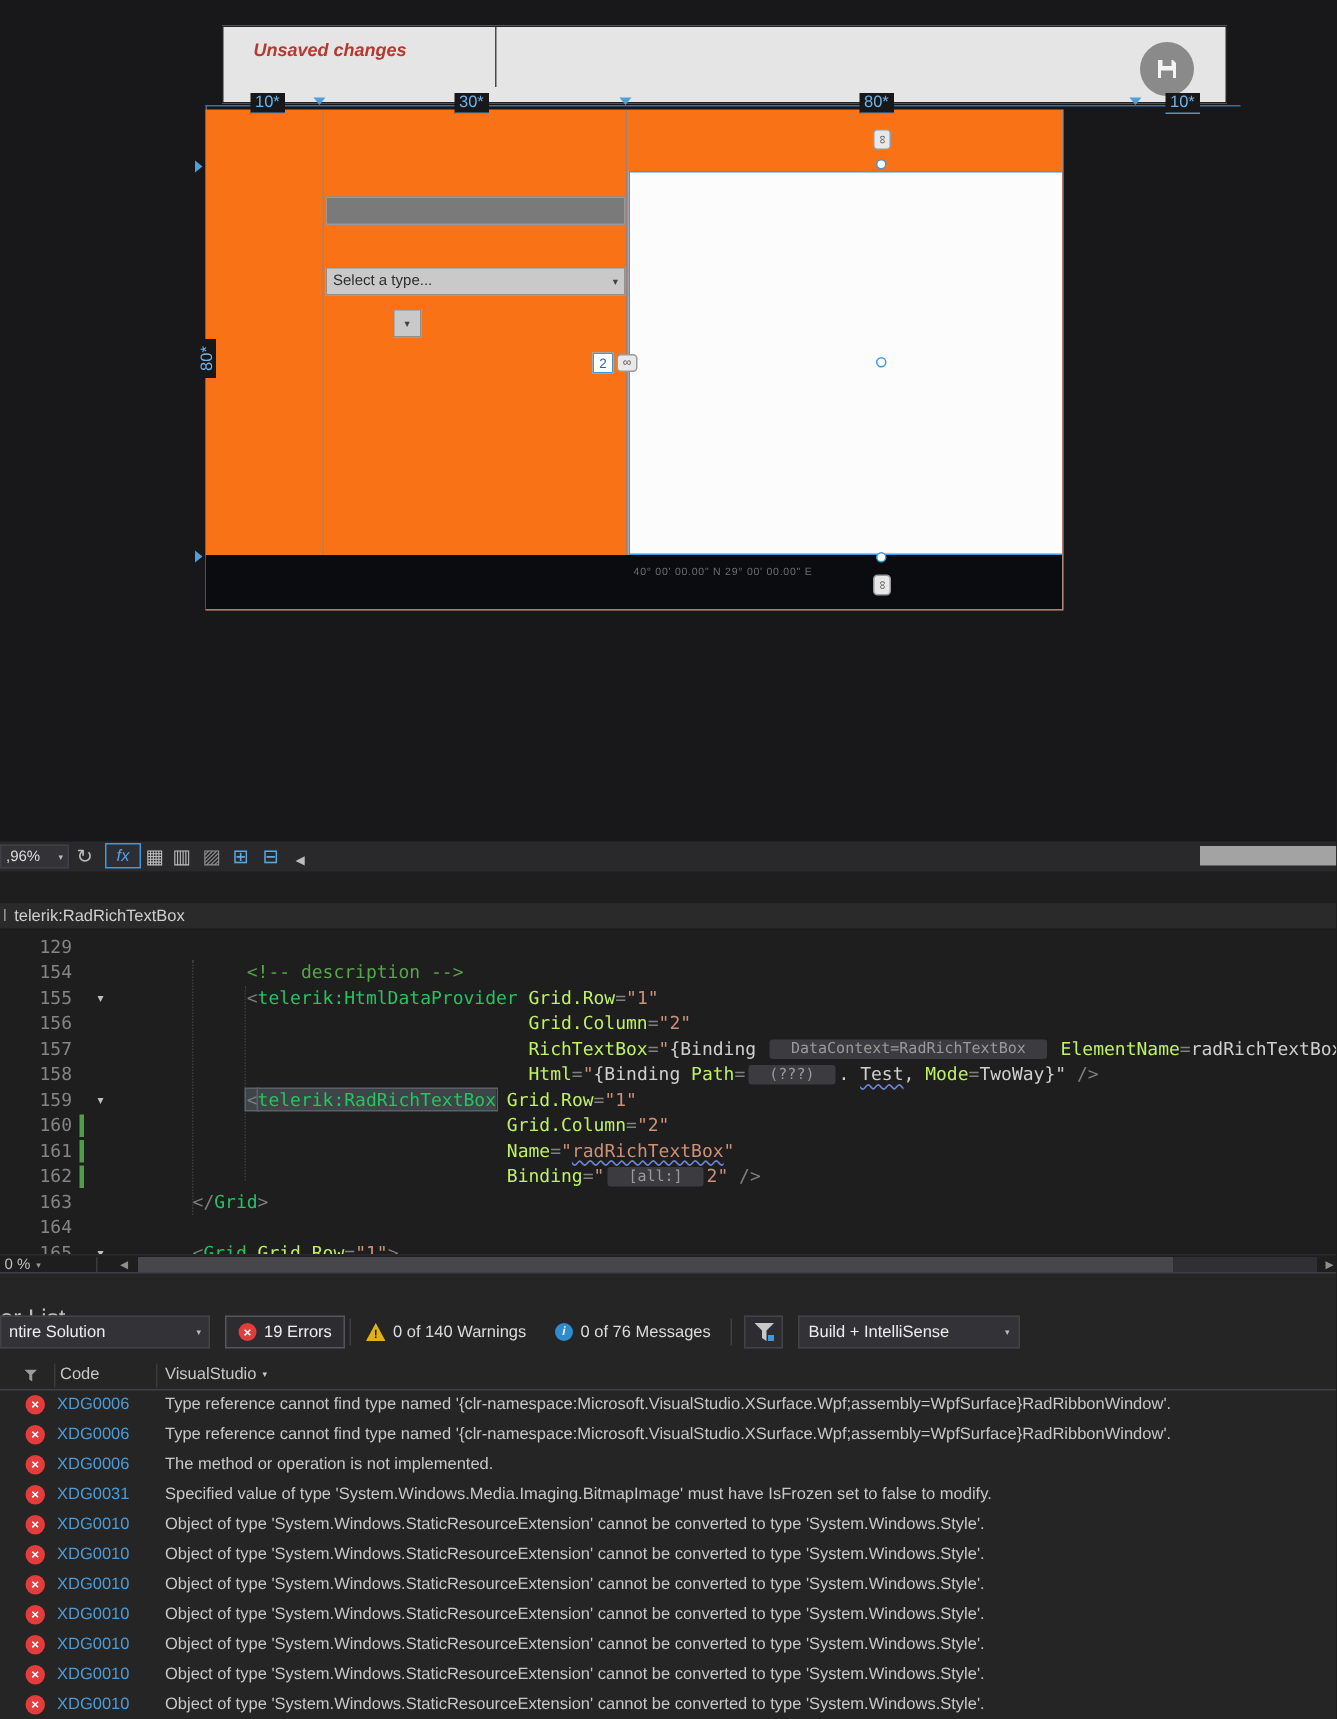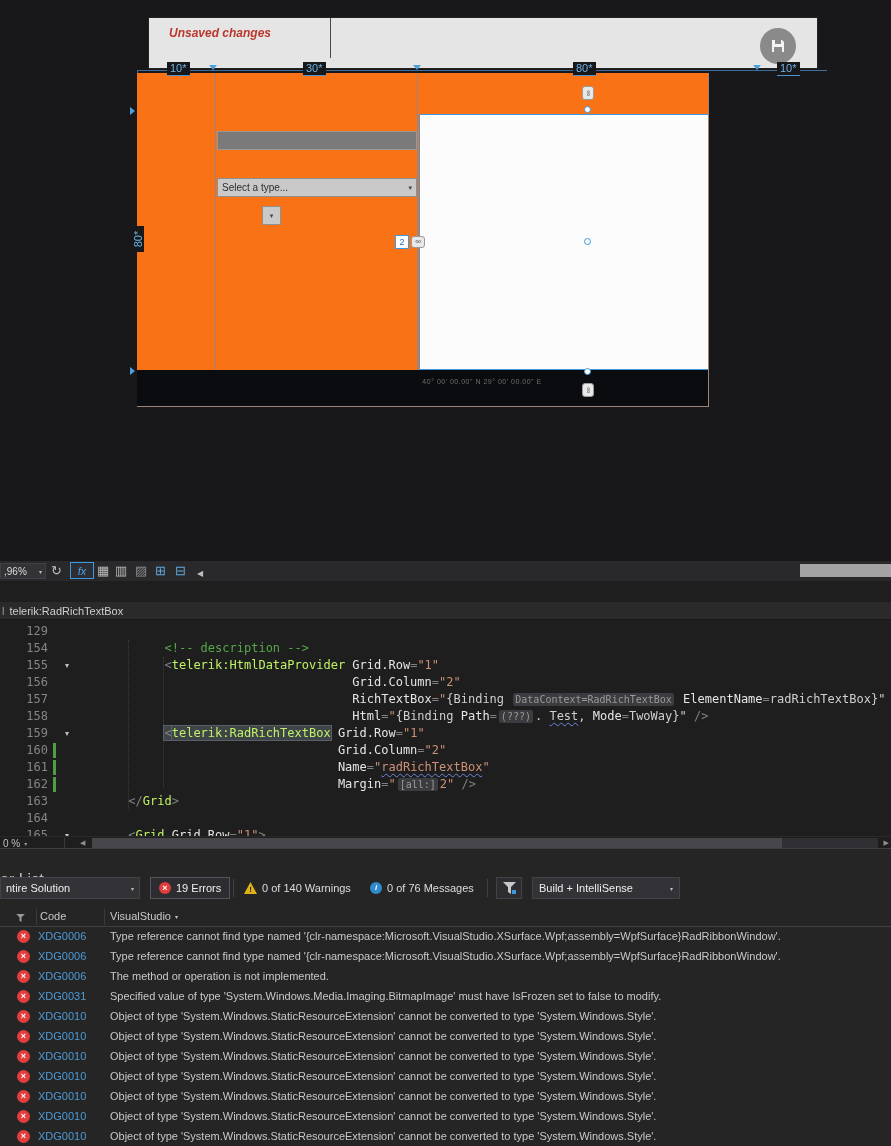--- a/index.html
+++ b/index.html
@@ -68,25 +68,25 @@
   .gutter-line{position:relative;height:17px}
   .lnum{position:absolute;left:0;top:0;width:48px;text-align:right;color:#858585;line-height:17px}
   .chg{position:absolute;left:53px;top:1px;width:3px;height:15px}
   .chg.on{background:#4f9e45}
   .fold{position:absolute;left:60px;top:0;width:14px;color:#bfbfbf;font-size:8px;line-height:17px;text-align:center;font-family:"Liberation Sans",sans-serif}
   .codebox{position:absolute;left:85px;top:3px}
   .code-line{height:17px;line-height:17px;white-space:pre}
   .iguide{position:absolute;width:0;border-left:1px dotted #3c3c3c}
   .tk-tx{color:#cfcfcf}
   .tk-p{color:#808080}
-  .tk-el{color:#bef264}
-  .tk-at{color:#e5e5e5}
+  .tk-el{color:#22c55e}
+  .tk-at{color:#bef264}
   .tk-st{color:#ce9178}
   .tk-cm{color:#57a64a}
-  .tk-hint{display:inline-block;background:#3c3c40;color:#9a9a9a;border-radius:2px;padding:0 2px;font-size:10px;line-height:13px;vertical-align:middle;margin:0 2px}
+  .tk-hint{display:inline-block;background:#3c3c40;color:#9a9a9a;border-radius:2px;padding:0 14px;font-size:10px;line-height:13px;vertical-align:middle;margin:0 2px}
   .tk-sel{background:#3f4449;box-shadow:0 0 0 1px #5b6068}
   .tk-sq{text-decoration:underline;text-decoration-style:wavy;text-decoration-color:#6f86d8;text-decoration-thickness:1px;text-underline-offset:2px}
 
   
   .estatus{position:absolute;left:0;top:836px;width:891px;height:12px;background:#1e1e1e;border-top:1px solid #2a2a2a;font-size:10px;color:#c0c0c0}
   .ezoom{position:absolute;left:3px;top:0;display:flex;gap:4px;align-items:center;height:12px}
   .ezoom .ccaret{font-size:6px;color:#999}
   .esep{position:absolute;left:64px;top:1px;width:1px;height:10px;background:#3a3a3a}
   .earrow{position:absolute;top:2px;font-size:7px;color:#8f8f8f}
   .escroll-track{position:absolute;left:92px;top:1px;width:786px;height:10px;background:#303034}
@@ -291,21 +291,21 @@
     <div class="codebox">
         <div class="code-line"></div>
         <div class="code-line"><span class="tk-tx">           </span><span class="tk-cm">&lt;!-- description --&gt;</span></div>
         <div class="code-line"><span class="tk-tx">           </span><span class="tk-p">&lt;</span><span class="tk-el">telerik:HtmlDataProvider</span><span class="tk-tx"> </span><span class="tk-at">Grid.Row</span><span class="tk-p">=</span><span class="tk-st">"1"</span></div>
         <div class="code-line"><span class="tk-tx">                                     </span><span class="tk-at">Grid.Column</span><span class="tk-p">=</span><span class="tk-st">"2"</span></div>
         <div class="code-line"><span class="tk-tx">                                     </span><span class="tk-at">RichTextBox</span><span class="tk-p">=</span><span class="tk-st">"</span><span class="tk-tx">{Binding </span><span class="tk-hint">DataContext=RadRichTextBox</span><span class="tk-tx"> </span><span class="tk-at">ElementName</span><span class="tk-p">=</span><span class="tk-tx">radRichTextBox}"</span></div>
         <div class="code-line"><span class="tk-tx">                                     </span><span class="tk-at">Html</span><span class="tk-p">=</span><span class="tk-st">"</span><span class="tk-tx">{Binding </span><span class="tk-at">Path</span><span class="tk-p">=</span><span class="tk-hint">(???)</span><span class="tk-tx">. </span><span class="tk-tx tk-sq">Test</span><span class="tk-tx">, </span><span class="tk-at">Mode</span><span class="tk-p">=</span><span class="tk-tx">TwoWay</span><span class="tk-tx">}"</span><span class="tk-tx"> </span><span class="tk-p">/&gt;</span></div>
         <div class="code-line"><span class="tk-tx">           </span><span class="tk-sel tk-p">&lt;</span><span class="tk-sel tk-el">telerik:RadRichTextBox</span><span class="tk-tx"> </span><span class="tk-at">Grid.Row</span><span class="tk-p">=</span><span class="tk-st">"1"</span></div>
         <div class="code-line"><span class="tk-tx">                                   </span><span class="tk-at">Grid.Column</span><span class="tk-p">=</span><span class="tk-st">"2"</span></div>
         <div class="code-line"><span class="tk-tx">                                   </span><span class="tk-at">Name</span><span class="tk-p">=</span><span class="tk-st">"</span><span class="tk-st tk-sq">radRichTextBox</span><span class="tk-st">"</span></div>
-        <div class="code-line"><span class="tk-tx">                                   </span><span class="tk-at">Margin</span><span class="tk-p">=</span><span class="tk-st">"</span><span class="tk-hint">[all:]</span><span class="tk-st">2"</span><span class="tk-tx"> </span><span class="tk-p">/&gt;</span></div>
+        <div class="code-line"><span class="tk-tx">                                   </span><span class="tk-at">Binding</span><span class="tk-p">=</span><span class="tk-st">"</span><span class="tk-hint">[all:]</span><span class="tk-st">2"</span><span class="tk-tx"> </span><span class="tk-p">/&gt;</span></div>
         <div class="code-line"><span class="tk-tx">      </span><span class="tk-p">&lt;/</span><span class="tk-el">Grid</span><span class="tk-p">&gt;</span></div>
         <div class="code-line"></div>
         <div class="code-line"><span class="tk-tx">      </span><span class="tk-p">&lt;</span><span class="tk-el">Grid</span><span class="tk-tx"> </span><span class="tk-at">Grid.Row</span><span class="tk-p">=</span><span class="tk-st">"1"</span><span class="tk-p">&gt;</span></div>
       </div>
   </section>
 
   <section class="estatus">
     <div class="ezoom">
       <span>0 %</span>
       <span class="ccaret">▾</span>

